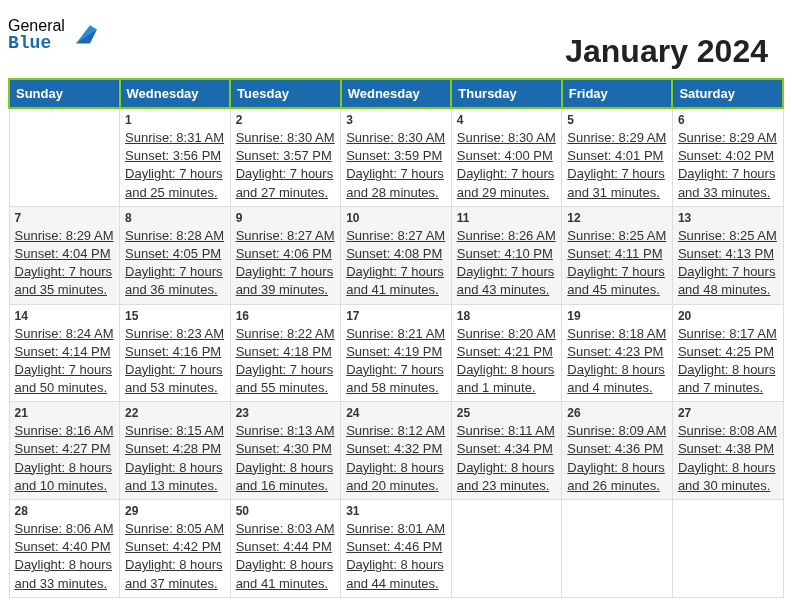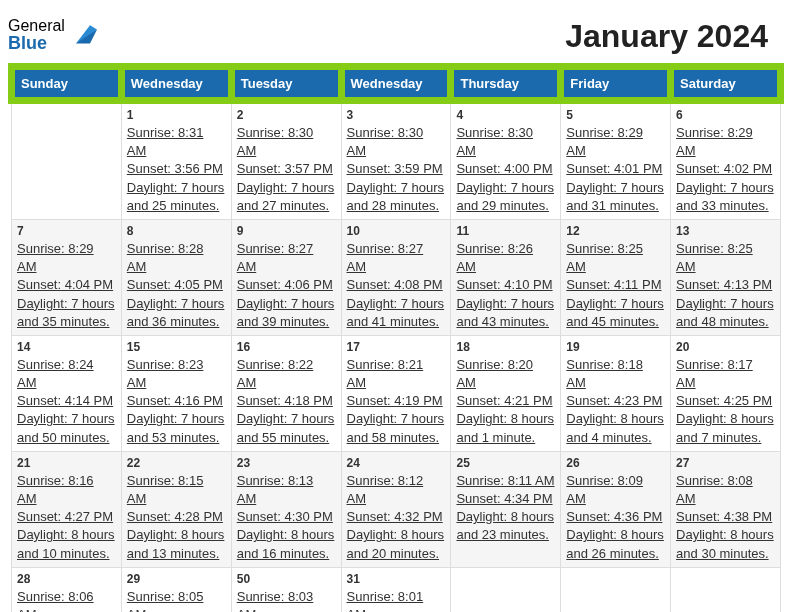--- a/index.html
+++ b/index.html
@@ -30,41 +30,42 @@
       height: 28px;
       margin-left: 4px;
     }
     .title-block {
       text-align: right;
     }
     .month-title {
       font-size: 32px;
       font-weight: bold;
       color: #222;
+      margin-top: 15px;
     }
     .location {
       font-size: 15px;
       color: #444;
     }
     .calendar {
       width: 100%;
       border-collapse: collapse;
       padding: 0 8px;
       margin: 0 8px;
       width: calc(100% - 16px);
       margin-left: 8px;
     }
     .calendar th {
       background-color: #1a6aad;
       color: #fff;
       font-size: 13px;
       font-weight: bold;
       padding: 6px 6px;
       text-align: left;
-      border: 7px solid #84cc16;
+      border: 2px solid #84cc16;
     }
     .calendar td {
       vertical-align: top;
       font-size: 10px;
       color: #333;
       padding: 4px 5px;
       border: 1px solid #ddd;
       width: 110px;
       min-height: 70px;
       background: #fff;
@@ -88,21 +89,21 @@
       background: #fff !important;
     }
   </style>
 </head>
 <body>
 
 <div class="header">
   <div class="logo">
     <div class="logo-text">
       <span>General</span>
-      <span style="color:#1a6aad; font-size:18px; font-weight:bold;">Blue</span>
+      <span style="color:#1a6aad; font-size:18px; font-weight:bold;font-family:Liberation Mono, monospace;">Blue</span>
     </div>
     <svg class="logo-icon" viewBox="0 0 40 40">
       <polygon points="10,32 30,32 40,12 20,22" fill="#1a6aad"></polygon>
       <polygon points="10,32 40,12 30,6" fill="#2a8ad4"></polygon>
     </svg>
   </div>
   <div class="title-block">
     <div class="month-title">January 2024</div>
   </div>
 </div>

